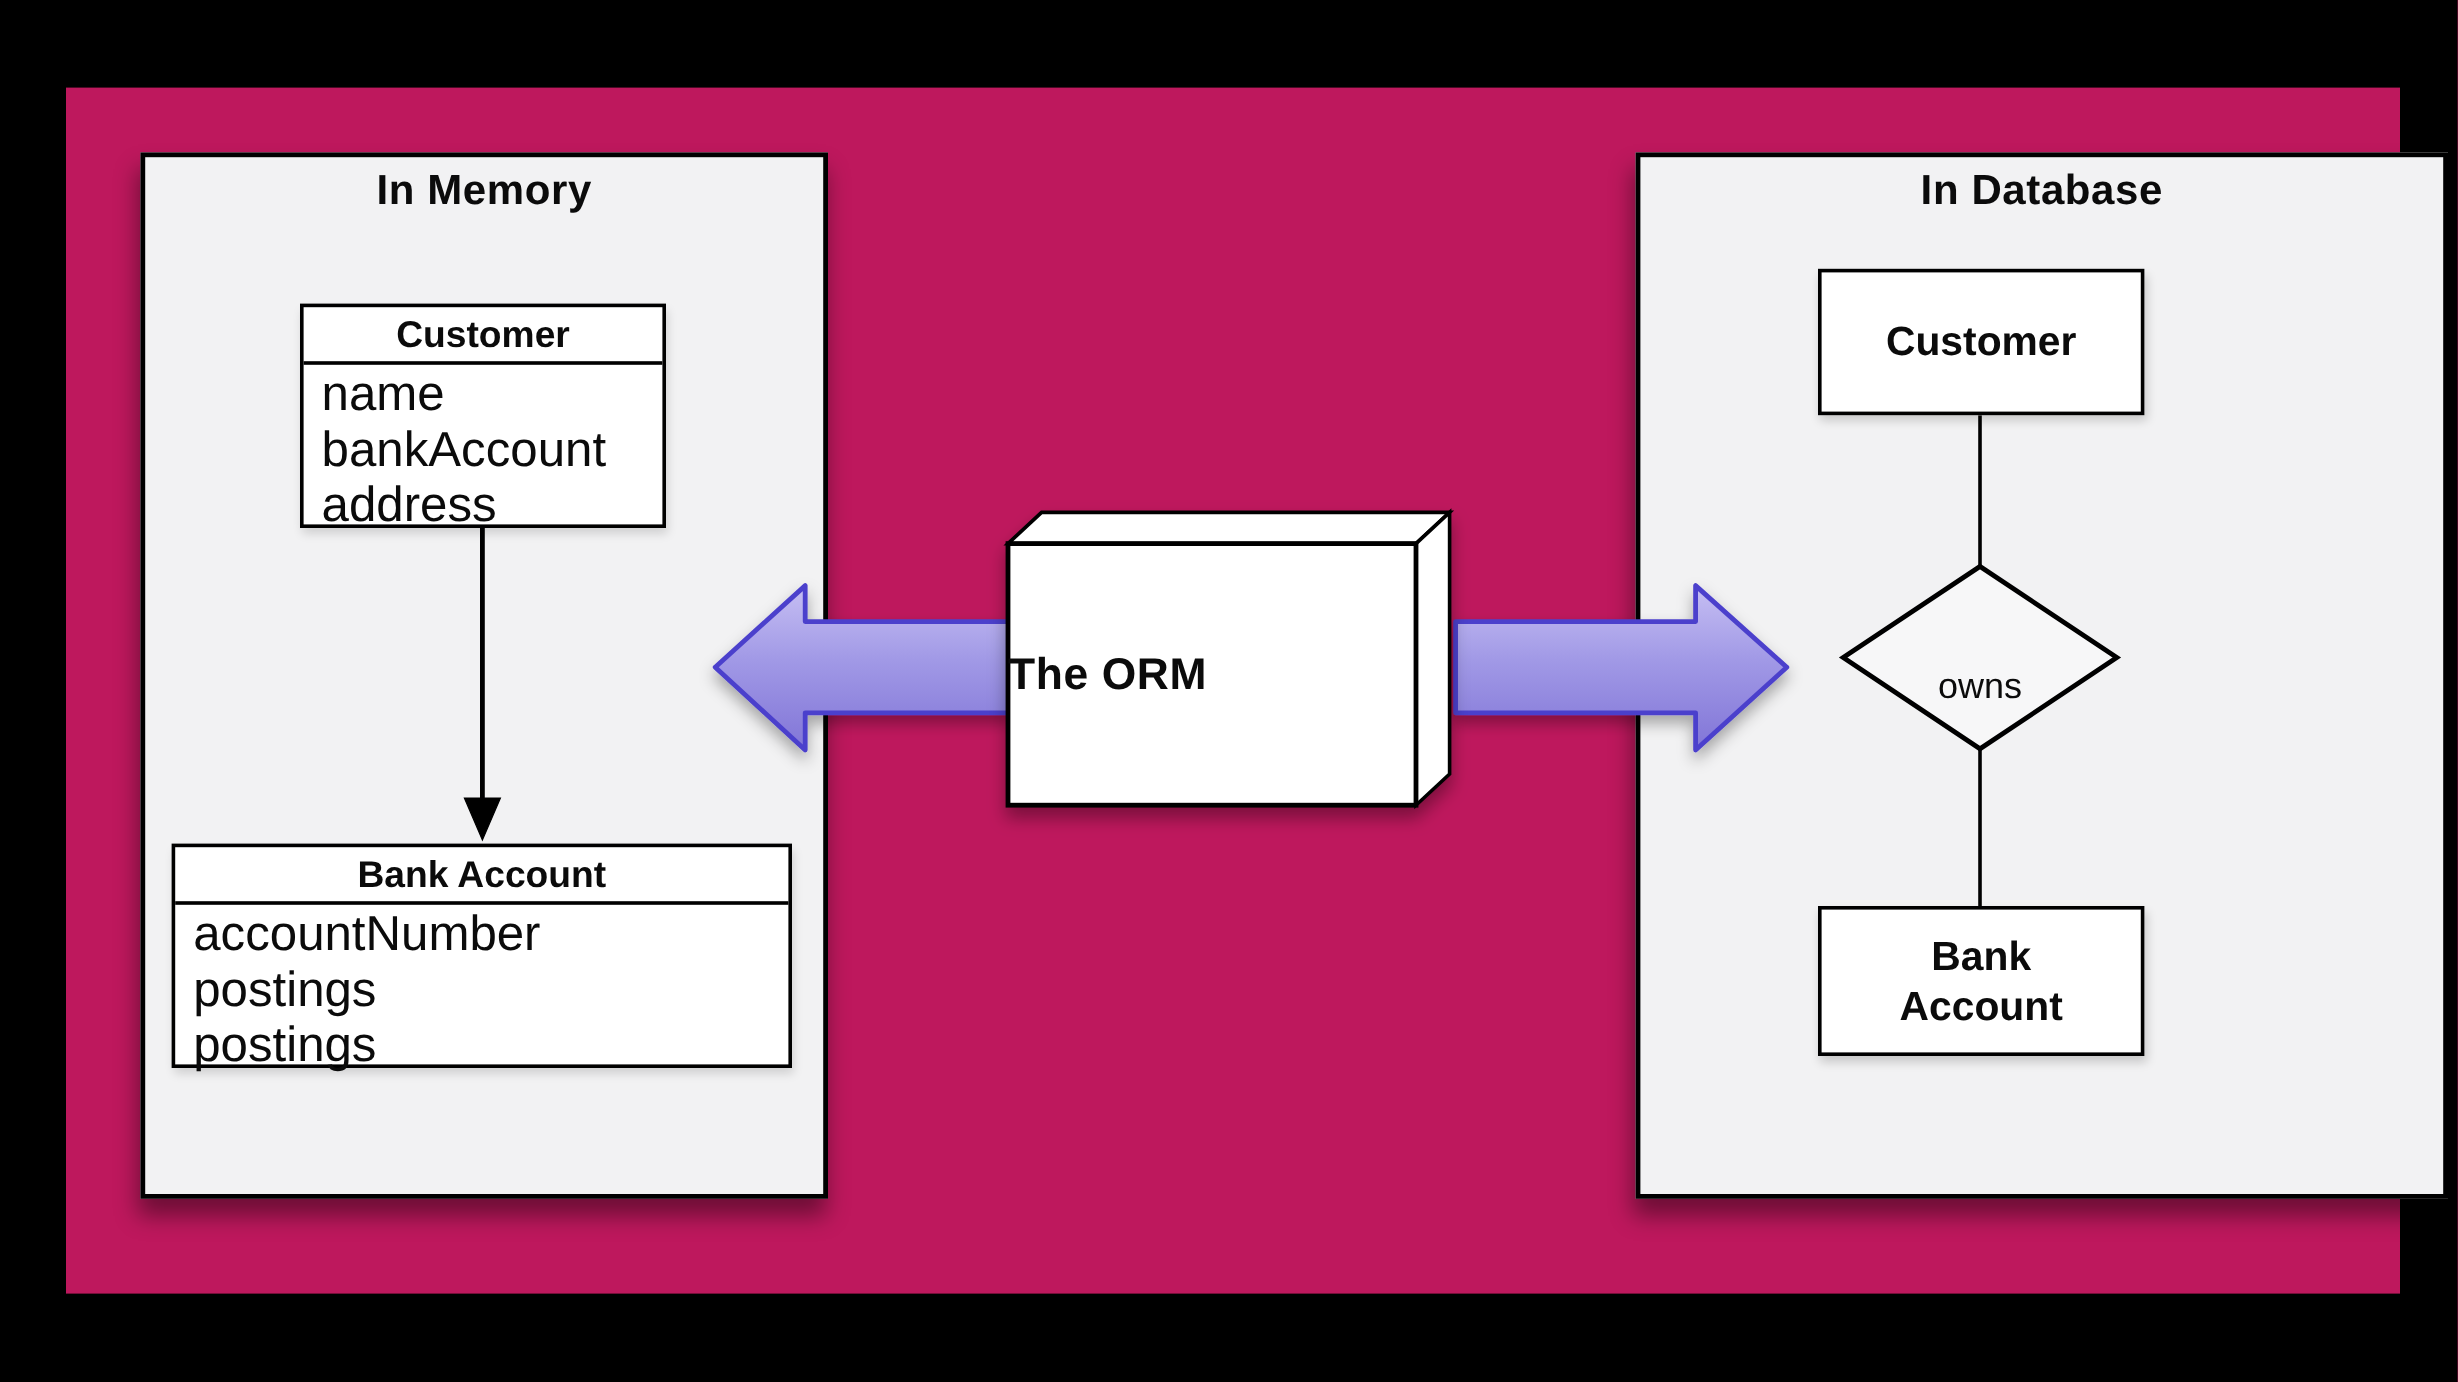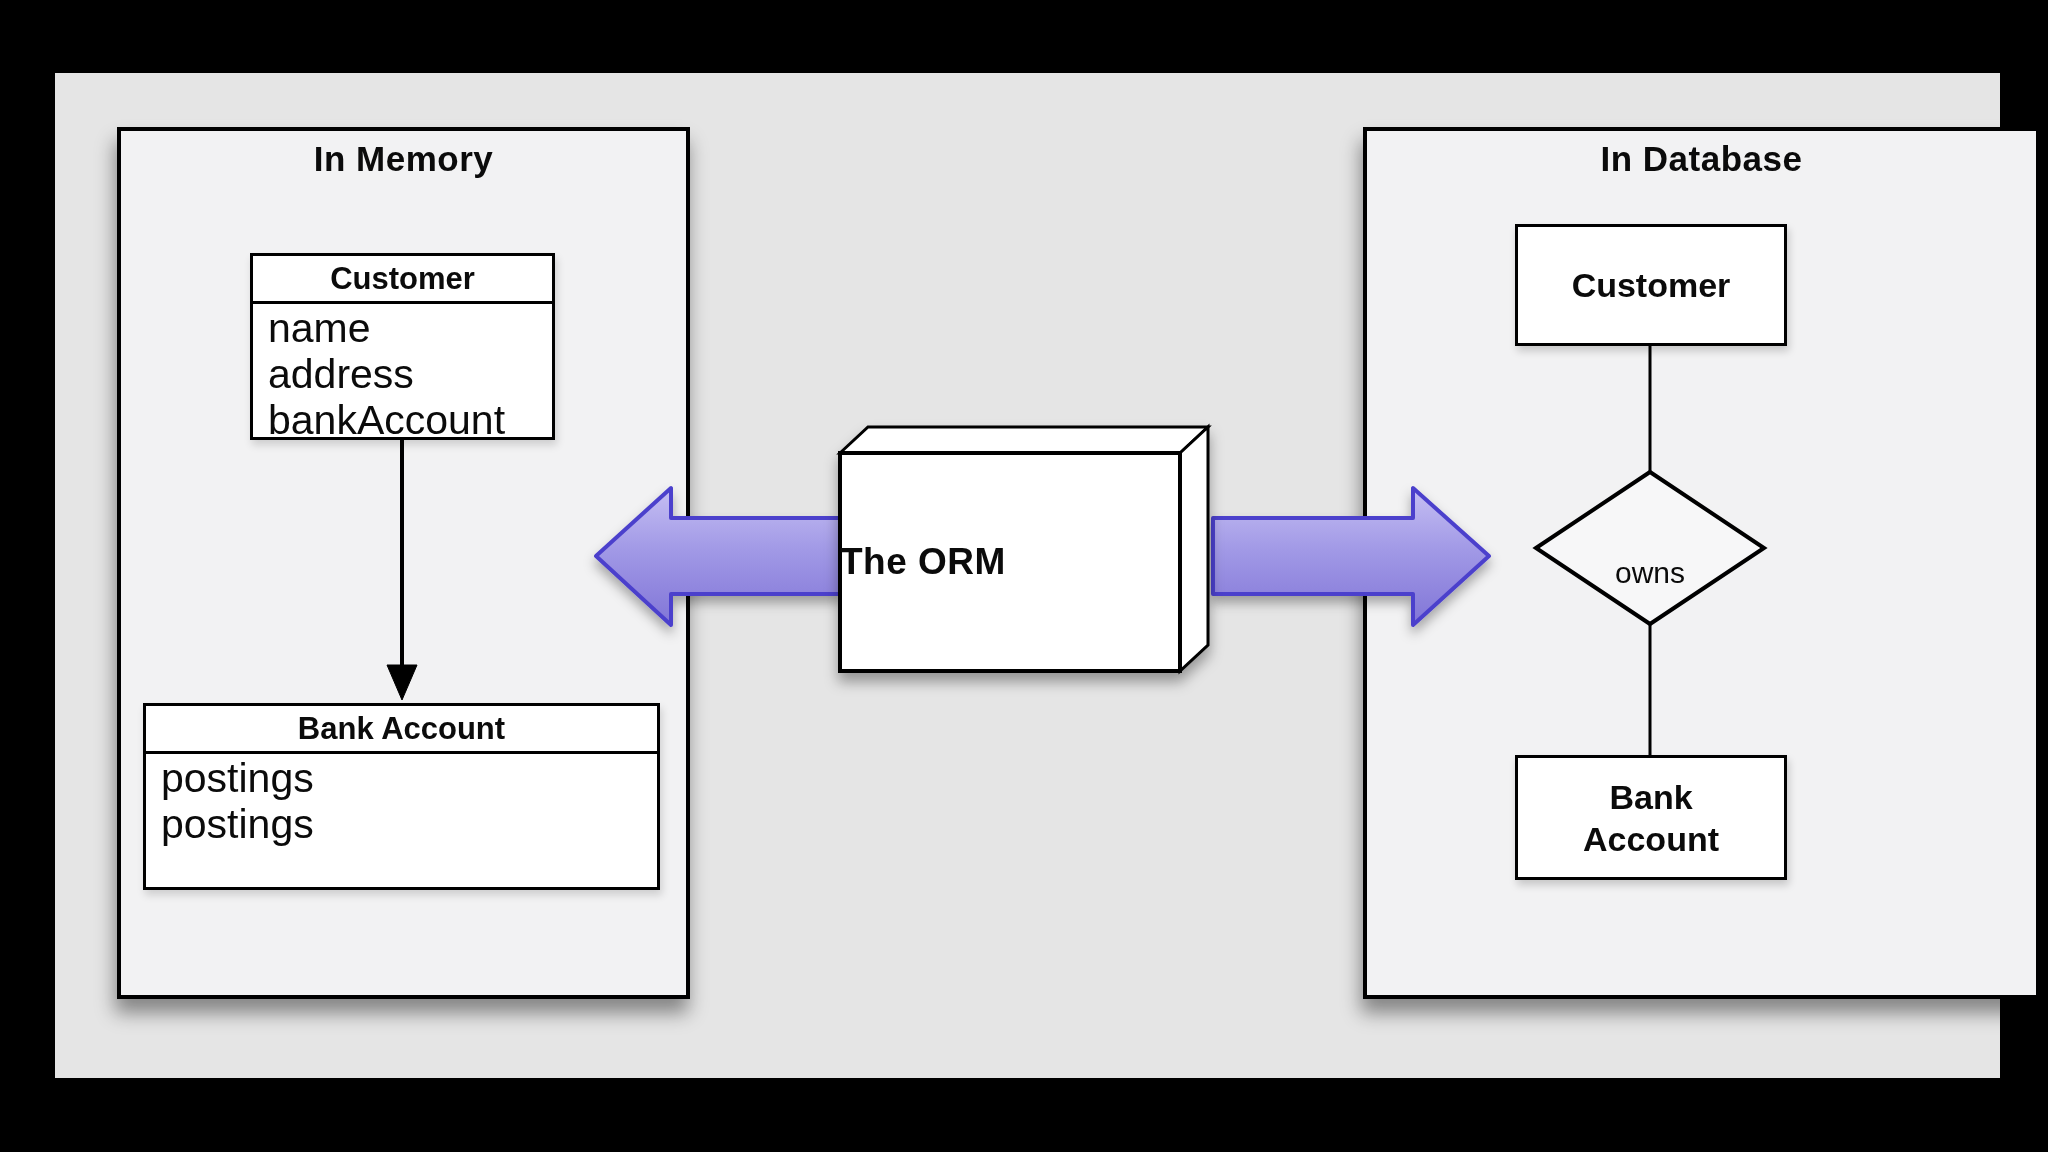--- a/index.html
+++ b/index.html
@@ -6,21 +6,21 @@
   body{
     width:2048px;height:1152px;
     background:#000;
     font-family:"Liberation Sans", sans-serif;
     color:#0b0b0b;
     position:relative;
     overflow:hidden;
   }
   .slide{
     position:absolute;left:55px;top:73px;width:1945px;height:1005px;
-    background:#e5e5e5;
+    background:#be185d;
   }
   .abs{position:absolute;}
   .panel{
     background:#f2f2f3;
     border:4px solid #000;
     box-shadow:-2px 14px 18px rgba(0,0,0,0.42);
     box-sizing:border-box;
   }
   .panel-title{
     width:100%;text-align:center;
@@ -116,28 +116,29 @@
     <line x1="1595" y1="273" x2="1595" y2="401" stroke="#000" stroke-width="3"></line>
     <line x1="1595" y1="549" x2="1595" y2="683" stroke="#000" stroke-width="3"></line>
 
     <polygon points="1481,475 1595,399 1709,475 1595,551" fill="#f7f7f8" stroke="#000" stroke-width="4" stroke-linejoin="miter"></polygon>
   </svg>
 
   <div class="class-box abs" style="left:195px;top:180px;width:305px;height:187px;">
     <div class="class-title">Customer</div>
     <div class="class-fields">
       <div class="class-field">name</div>
+      <div class="class-field">bankAccount</div>
       <div class="class-field">address</div>
-      <div class="class-field">bankAccount</div>
     </div>
   </div>
 
   <div class="class-box abs" style="left:88px;top:630px;width:517px;height:187px;">
     <div class="class-title">Bank Account</div>
     <div class="class-fields">
+      <div class="class-field">accountNumber</div>
       <div class="class-field">postings</div>
       <div class="class-field">postings</div>
     </div>
   </div>
 
   <div class="orm-label-wrap abs" style="left:785px;top:380px;width:340px;height:218px;">
     <span class="orm-label">The ORM</span>
   </div>
 
   <div class="entity-box abs" style="left:1460px;top:151px;width:272px;height:122px;">

